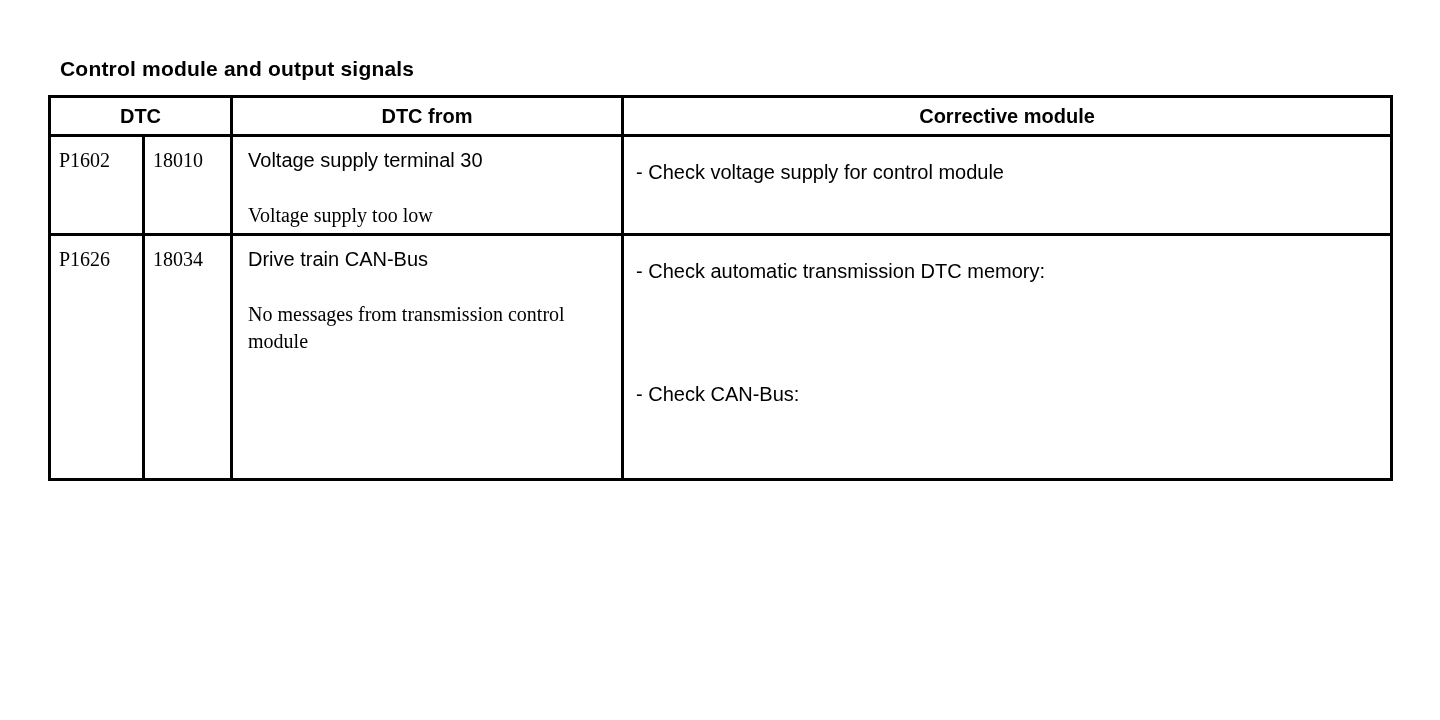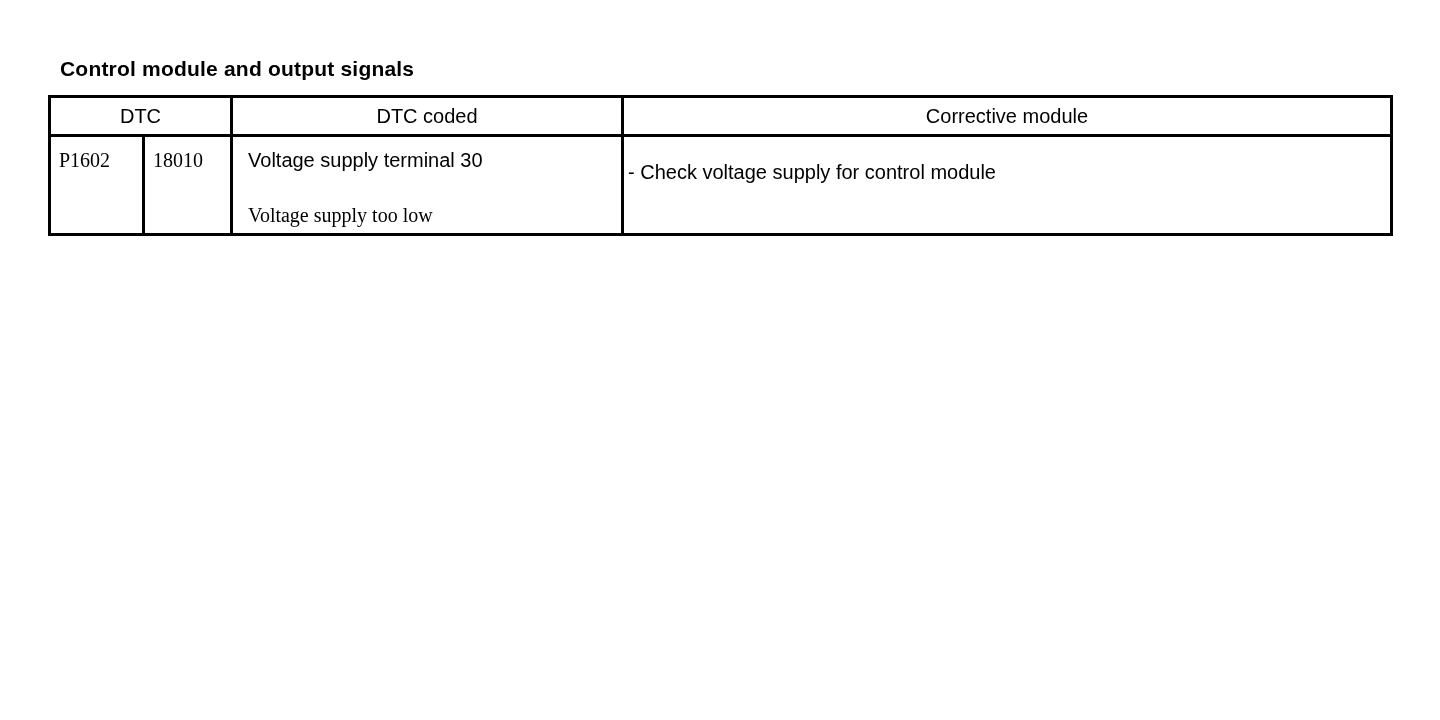--- a/index.html
+++ b/index.html
@@ -30,38 +30,38 @@
     border-collapse: collapse;
     table-layout: fixed;
   }
   .dtc-table th, .dtc-table td {
     border: 3px solid #000000;
     padding: 0;
     vertical-align: top;
     font-size: 20px;
   }
   .dtc-table thead th {
-    font-weight: normal;
+    font-weight: bold;
     text-align: center;
     vertical-align: middle;
   }
   .dtc-table thead th.sub-header {
     font-weight: normal;
   }
   td.cell-code {
     padding: 10px 4px 0 8px;
     line-height: 27px;
     font-family: Liberation Serif, serif;
   }
   td.cell-dtc-text {
     padding: 10px 6px 0 8px;
     line-height: 27px;
   }
   td.cell-action {
-    padding: 22px 6px 0 4px;
+    padding: 22px 6px 0 12px;
     line-height: 27px;
   }
   .cell-dtc-text p, .cell-action p { margin: 0; }
   .cell-dtc-text p { max-width: 330px; margin-left: 7px; }
   .cell-dtc-text p + p { margin-top: 28px; font-family: Liberation Serif, serif; }
   .cell-action p + p { margin-top: 96px; }
 </style>
 </head>
 <body>
 
@@ -70,30 +70,42 @@
 <table class="dtc-table">
   <colgroup>
     <col style="width:94px">
     <col style="width:88px">
     <col style="width:391px">
     <col style="width:769px">
   </colgroup>
   <thead>
     <tr style="height:39px">
       <th colspan="2">DTC</th>
-      <th>DTC coded</th>
+      <th>DTC from</th>
       <th>Corrective module</th>
     </tr>
   </thead>
   <tbody>
     <tr style="height:99px">
       <td class="cell-code">P1602</td>
       <td class="cell-code">18010</td>
       <td class="cell-dtc-text">
         <p>Voltage supply terminal 30</p>
         <p>Voltage supply too low</p>
       </td>
       <td class="cell-action">
         <p>- Check voltage supply for control module</p>
       </td>
     </tr>
+    <tr style="height:245px">
+      <td class="cell-code">P1626</td>
+      <td class="cell-code">18034</td>
+      <td class="cell-dtc-text">
+        <p>Drive train CAN-Bus</p>
+        <p>No messages from transmission control module</p>
+      </td>
+      <td class="cell-action">
+        <p>- Check automatic transmission DTC memory:</p>
+        <p>- Check CAN-Bus:</p>
+      </td>
+    </tr>
   </tbody>
 </table>
 
 </body></html>

